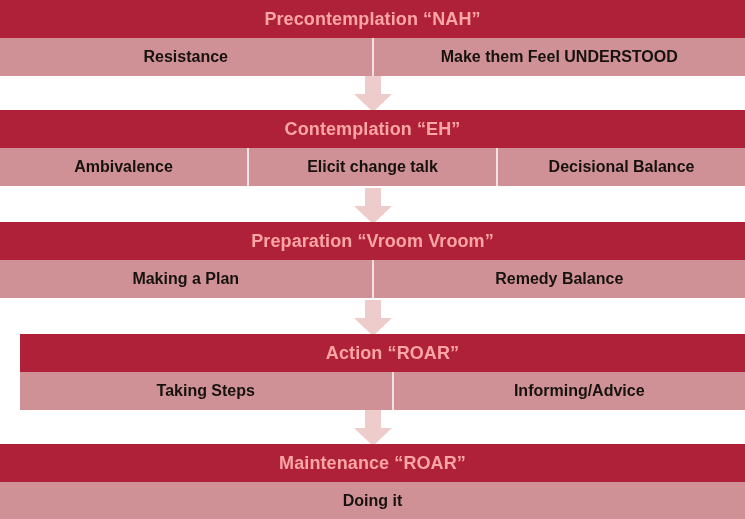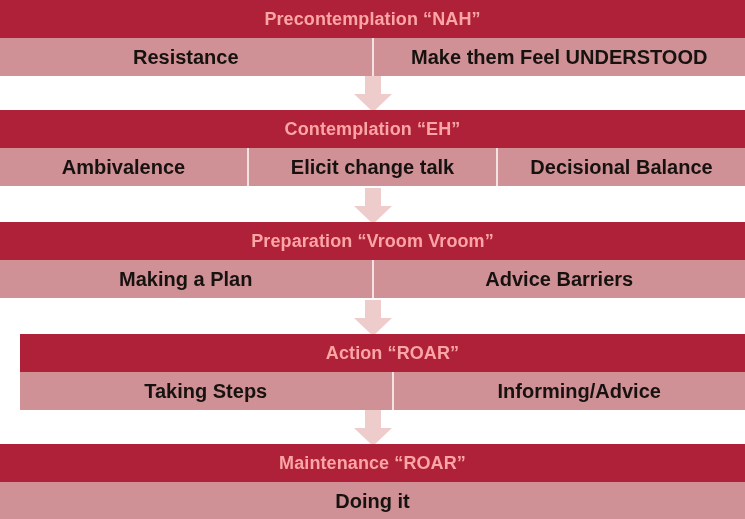--- a/index.html
+++ b/index.html
@@ -43,21 +43,21 @@
     display: flex;
     align-items: stretch;
     box-sizing: border-box;
   }
   .cell {
     flex: 1 1 0;
     display: flex;
     align-items: center;
     justify-content: center;
     color: #17120f;
-    font-size: 20px;
+    font-size: 16px;
     font-weight: bold;
     line-height: 1;
     box-sizing: border-box;
     position: relative;
     text-align: center;
     padding: 0 16px;
   }
   .cell + .cell {
     border-left: 2px solid #f2e3e2;
   }
@@ -116,21 +116,21 @@
       <svg viewBox="0 0 38 36" xmlns="http://www.w3.org/2000/svg" aria-hidden="true">
         <polygon points="11,0 27,0 27,18 38,18 19,36 0,18 11,18" fill="#eecccb"></polygon>
       </svg>
     </div>
   </div>
 
   <div class="stage" style="top:222px;">
     <div class="stage-header">Preparation “Vroom Vroom”</div>
     <div class="stage-row">
       <div class="cell">Making a Plan</div>
-      <div class="cell">Advice Barriers</div>
+      <div class="cell">Remedy Balance</div>
     </div>
   </div>
 
   <div class="arrow-wrap" style="top:300px;">
     <div class="arrow">
       <svg viewBox="0 0 38 36" xmlns="http://www.w3.org/2000/svg" aria-hidden="true">
         <polygon points="11,0 27,0 27,18 38,18 19,36 0,18 11,18" fill="#eecccb"></polygon>
       </svg>
     </div>
   </div>

